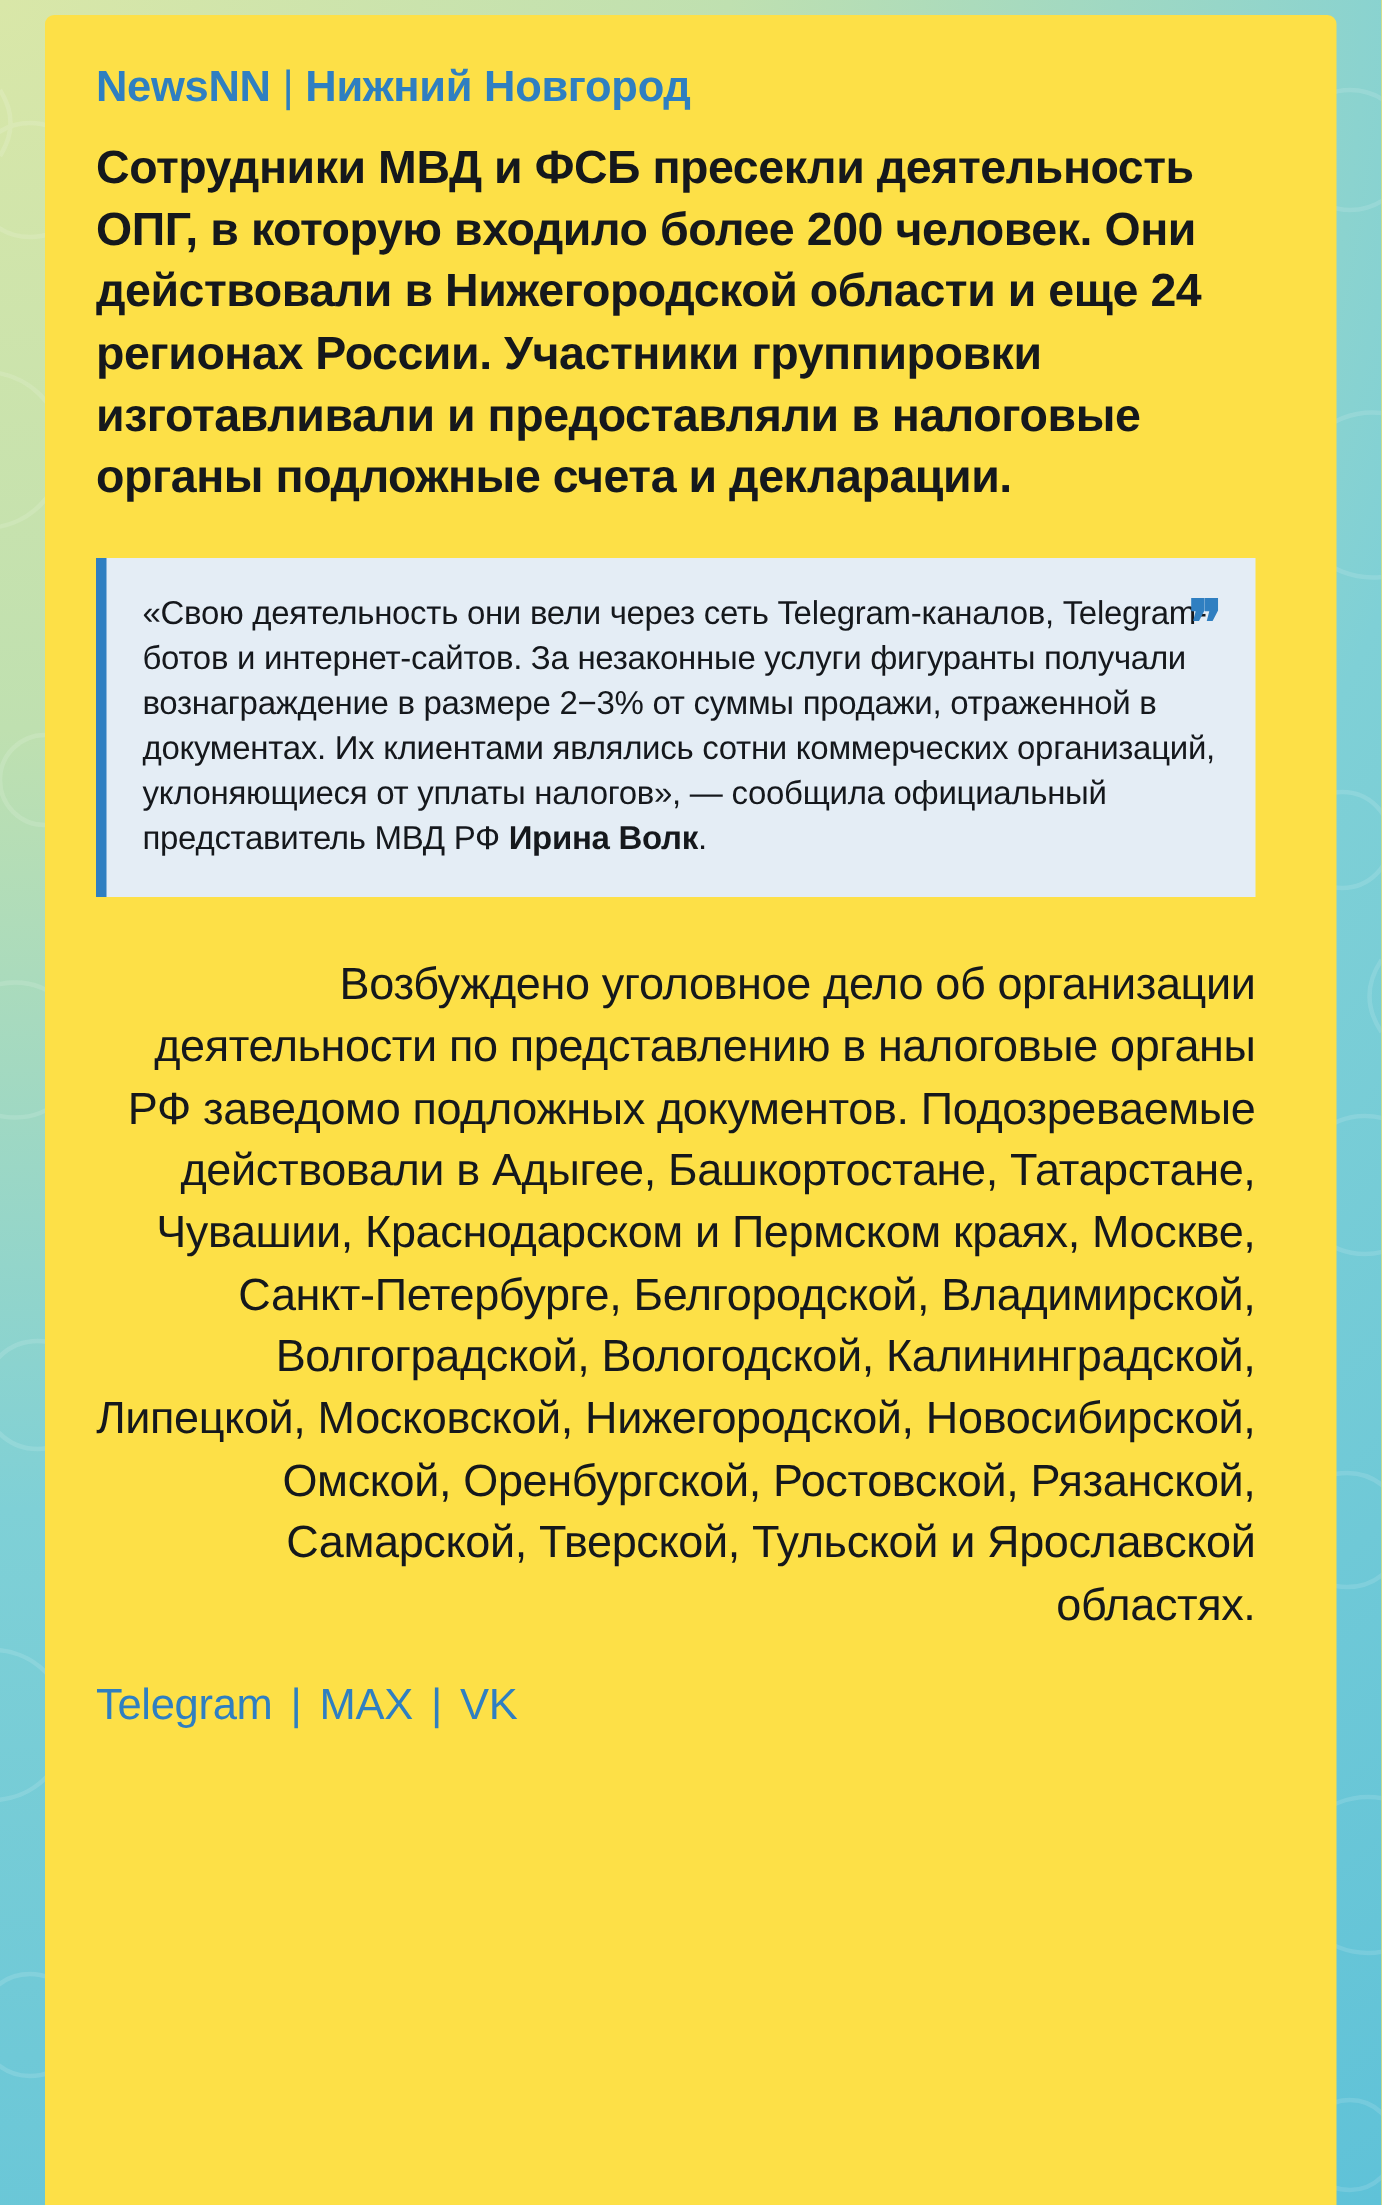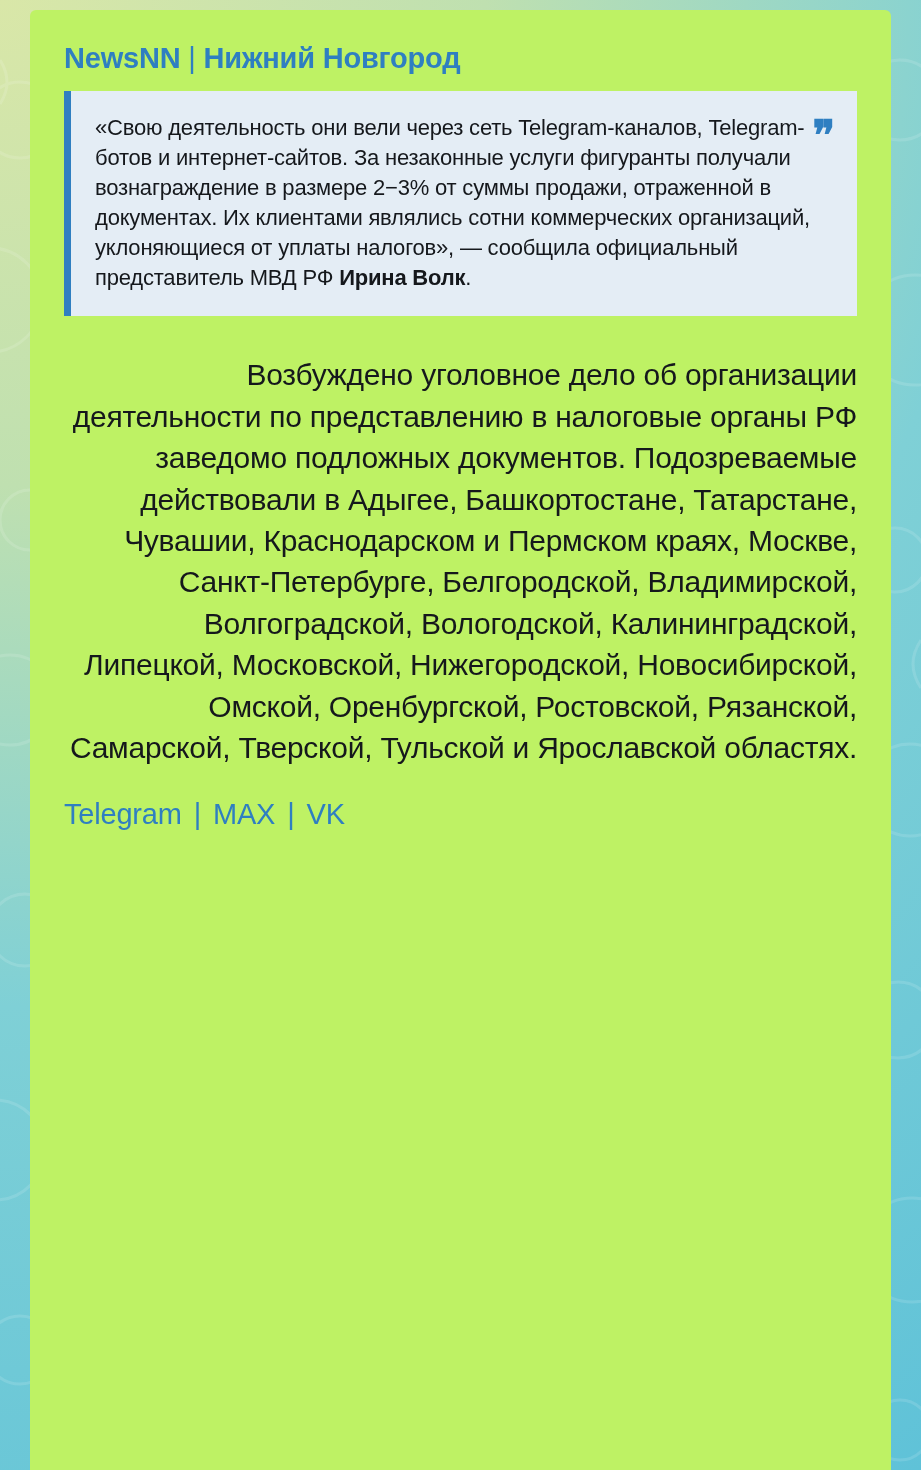--- a/index.html
+++ b/index.html
@@ -27,24 +27,24 @@
     inset: 0;
     opacity: 0.28;
   }
 
   .card {
     position: absolute;
     left: 30px;
     top: 10px;
     width: 861px;
     height: 1460px;
-    background: #bef264;
+    background: #fde047;
     border-radius: 6px 6px 0 0;
     box-sizing: border-box;
-    padding: 32px 34px 0 34px;
+    padding: 32px 54px 0 34px;
     overflow: hidden;
   }
 
   .source-line {
     font-size: 29px;
     font-weight: 700;
     color: #2f7fc1;
     margin: 0 0 16px 0;
     letter-spacing: -0.2px;
   }
@@ -143,20 +143,21 @@
 </div>
 
 <div class="card">
 
   <div class="source-line">
     <span>NewsNN</span>
     <span class="sep">|</span>
     <span>Нижний Новгород</span>
   </div>
 
+  <p class="lede">Сотрудники МВД и ФСБ пресекли деятельность ОПГ, в которую входило более 200 человек. Они действовали в Нижегородской области и еще 24 регионах России. Участники группировки изготавливали и предоставляли в налоговые органы подложные счета и декларации.</p>
 
   <div class="quote-block">
     <span class="quote-mark">❞</span>
     <p class="quote-text"><span>«Свою деятельность они вели через сеть Telegram-каналов, Telegram-ботов и интернет-сайтов. За незаконные услуги фигуранты получали вознаграждение в размере 2−3% от суммы продажи, отраженной в документах. Их клиентами являлись сотни коммерческих организаций, уклоняющиеся от уплаты налогов», — сообщила официальный представитель МВД РФ </span><b>Ирина Волк</b><span>.</span></p>
   </div>
 
   <p class="body-text">Возбуждено уголовное дело об организации деятельности по представлению в налоговые органы РФ заведомо подложных документов. Подозреваемые действовали в Адыгее, Башкортостане, Татарстане, Чувашии, Краснодарском и Пермском краях, Москве, Санкт-Петербурге, Белгородской, Владимирской, Волгоградской, Вологодской, Калининградской, Липецкой, Московской, Нижегородской, Новосибирской, Омской, Оренбургской, Ростовской, Рязанской, Самарской, Тверской, Тульской и Ярославской областях.</p>
 
   <div class="links-row">
     <a href="#">Telegram</a>

